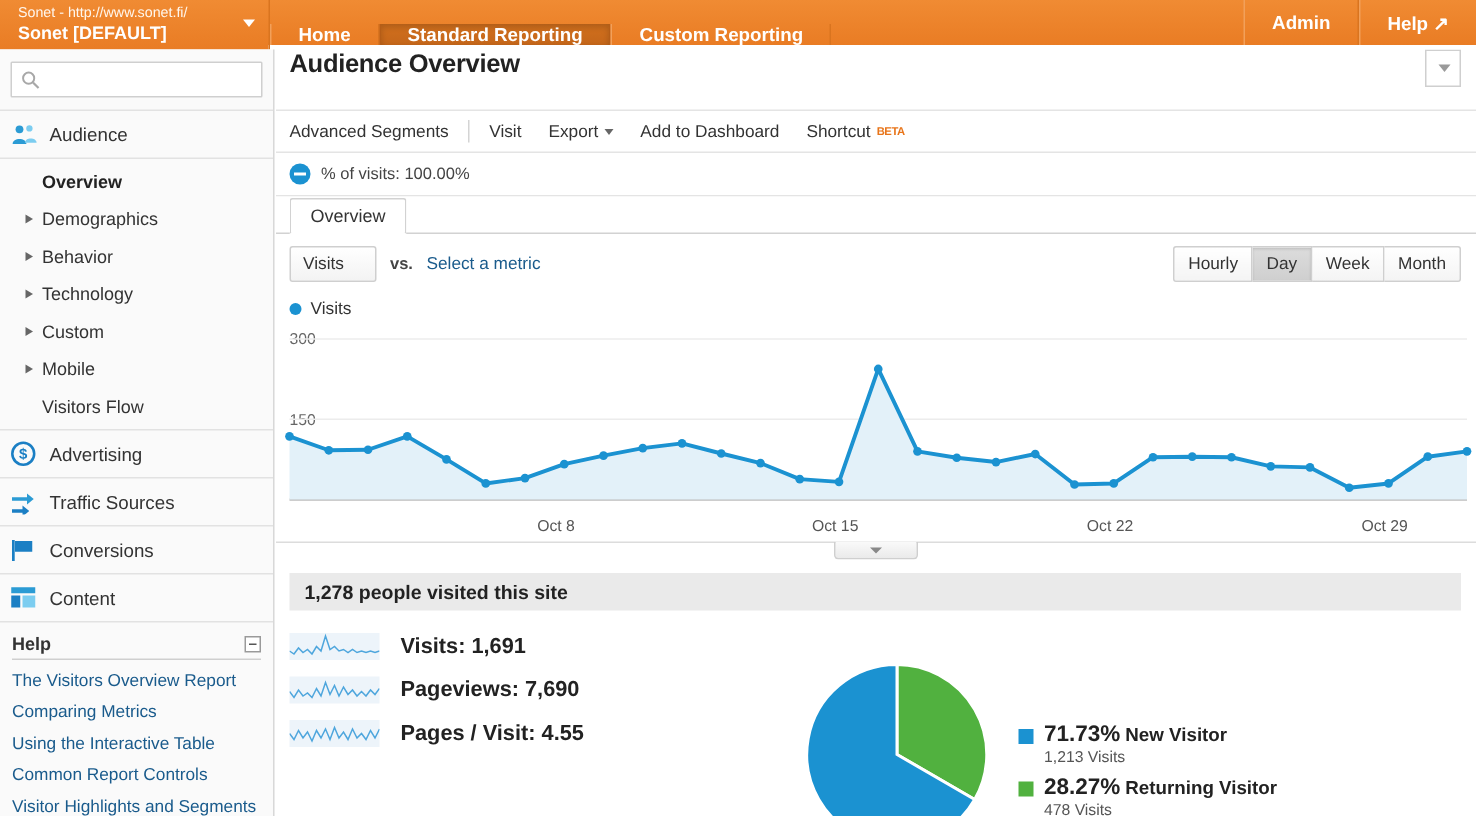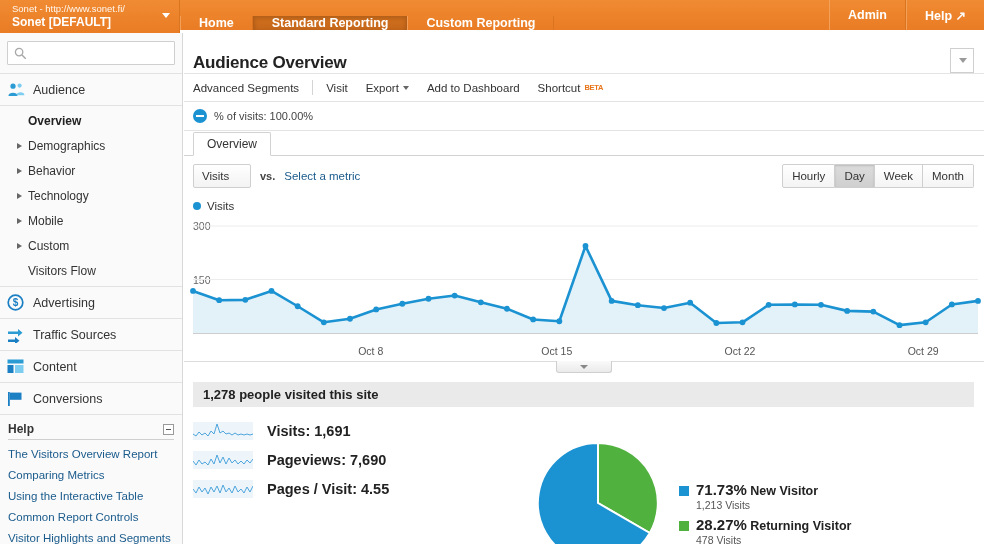--- a/index.html
+++ b/index.html
@@ -134,21 +134,21 @@
   }
 
   
   .main {
     position: absolute; top: 33px; left: 184px;
     width: 800px; height: 511px;
     background: #fff; overflow: hidden;
   }
   .page-head {
     height: 41px; padding: 0 10px 0 9px;
-    display: flex; align-items: flex-end; justify-content: space-between;
+    display: flex; align-items: flex-start; justify-content: space-between;
     border-bottom: 1px solid #e4e4e4;
   }
   .page-title { font-size: 17px; font-weight: bold; color: #222; letter-spacing: -0.2px; }
   .daterange {
     border: 1px solid #cfcfcf; background: #fff;
     height: 25px; padding: 0 6px 0 8px;
     display: flex; align-items: center; gap: 6px;
     cursor: pointer;
   }
   .daterange-text { font-size: 14.5px; color: #333; white-space: nowrap; }
@@ -348,25 +348,25 @@
       <div class="subitem">
         <span class="arrow"></span>
         <span>Behavior</span>
       </div>
       <div class="subitem">
         <span class="arrow"></span>
         <span>Technology</span>
       </div>
       <div class="subitem">
         <span class="arrow"></span>
-        <span>Mobile</span>
+        <span>Custom</span>
       </div>
       <div class="subitem">
         <span class="arrow"></span>
-        <span>Custom</span>
+        <span>Mobile</span>
       </div>
       <div class="subitem">
         <span class="noarrow"></span>
         <span>Visitors Flow</span>
       </div>
     </div>
 
     <div class="navgroup">
       <span class="gicon">
         <svg width="17" height="17" viewBox="0 0 17 17">
@@ -378,41 +378,41 @@
     </div>
 
     <div class="navgroup">
       <span class="gicon">
         <svg width="20" height="16" viewBox="0 0 20 16">
           <path d="M1 4.5 h10 l0 -2.5 l4.5 3.7 l-4.5 3.7 l0 -2.5 h-10 z" fill="#2b9bd4"></path>
           <path d="M1 12.5 h7 l0 -2.5 l4.5 3.7 l-4.5 3.7 l0 -2.5 h-7 z" fill="#1b7fc4"></path>
         </svg>
       </span>
       <span class="glabel">Traffic Sources</span>
+    </div>
+
+    <div class="navgroup">
+      <span class="gicon">
+        <svg width="18" height="16" viewBox="0 0 18 16">
+          <rect x="1" y="1" width="1.8" height="14" fill="#1b7fc4"></rect>
+          <path d="M3 1.6 h11.5 v7.2 h-11.5 z" fill="#1b7fc4"></path>
+        </svg>
+      </span>
+      <span class="glabel">Conversions</span>
     </div>
 
     <div class="navgroup">
       <span class="gicon">
         <svg width="18" height="15" viewBox="0 0 18 15">
           <rect x="0.5" y="0.5" width="16" height="4" fill="#2b9bd4"></rect>
           <rect x="0.5" y="6" width="6" height="8" fill="#1b7fc4"></rect>
           <rect x="8" y="6" width="8.5" height="8" fill="#7ccdf0"></rect>
         </svg>
       </span>
       <span class="glabel">Content</span>
-    </div>
-
-    <div class="navgroup">
-      <span class="gicon">
-        <svg width="18" height="16" viewBox="0 0 18 16">
-          <rect x="1" y="1" width="1.8" height="14" fill="#1b7fc4"></rect>
-          <path d="M3 1.6 h11.5 v7.2 h-11.5 z" fill="#1b7fc4"></path>
-        </svg>
-      </span>
-      <span class="glabel">Conversions</span>
     </div>
 
     <div class="help-section">
       <div class="help-head">
         <span class="help-title">Help</span>
         <span class="help-collapse"></span>
       </div>
       <a class="help-link">The Visitors Overview Report</a>
       <a class="help-link">Comparing Metrics</a>
       <a class="help-link">Using the Interactive Table</a>

